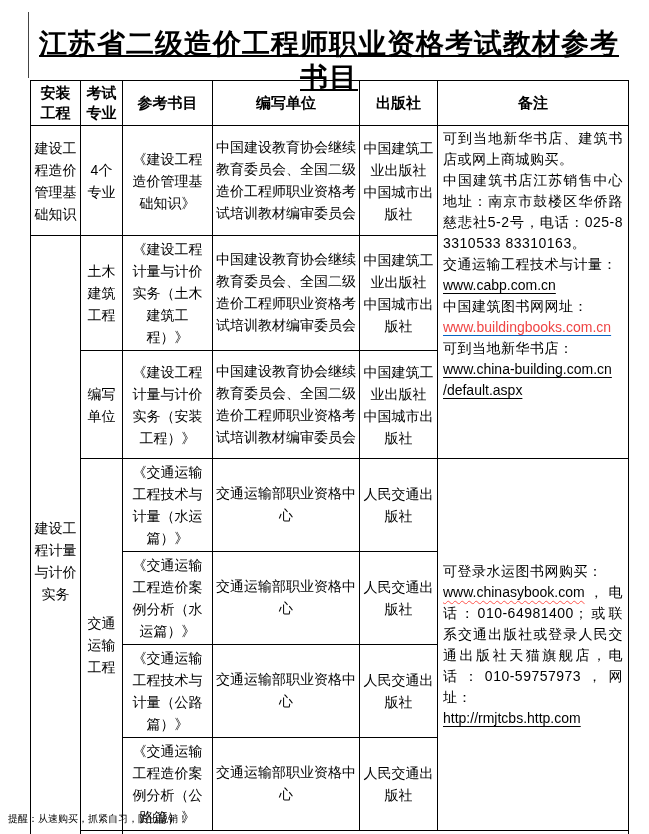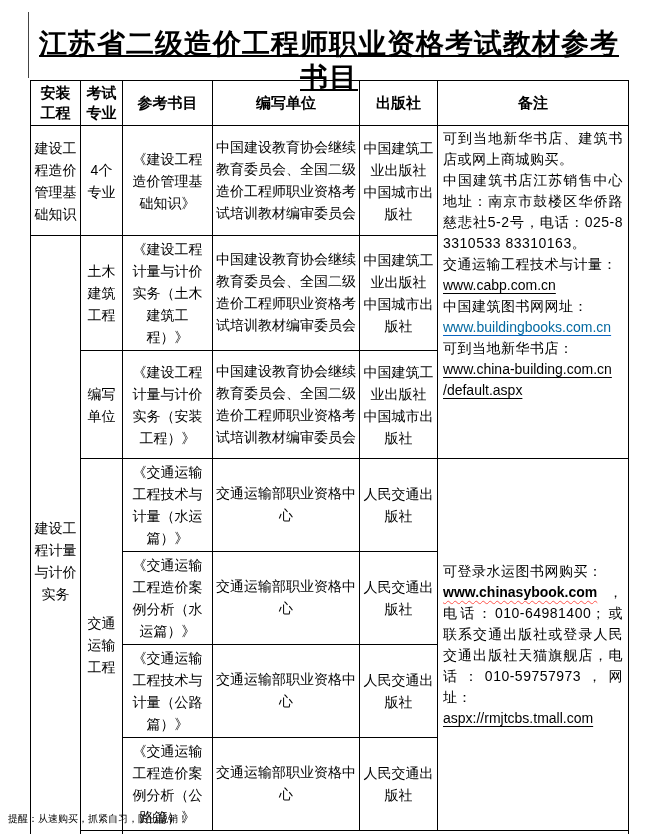--- a/index.html
+++ b/index.html
@@ -64,24 +64,23 @@
     text-decoration:underline;
   }
   .url-inline {
     display:inline;
     letter-spacing:0;
     text-decoration-line:underline;
     text-decoration-style:wavy;
     text-decoration-color:#ff544c;
     text-decoration-thickness:1px;
     text-underline-offset:3px;
-    font-weight:bold;
   }
   .link-blue {
-    color:#0369a1;
+    color:#ef4444;
     text-decoration-line:underline;
     text-decoration-style:solid;
     text-decoration-color:#0563C1;
     cursor:pointer;
   }
   .pub-line { display:block; }
   .footer-note {
     position:absolute; left:8px; top:812px;
     font-size:10px;
   }
@@ -168,21 +167,21 @@
     <td class="author">交通运输部职业资格中心</td>
     <td>
       <span class="pub-line">人民交通出版社</span>
     </td>
     <td class="remark" rowspan="4">
       <div class="para">可登录水运图书网购买：</div>
       <div class="para">
         <span class="url-inline">www.chinasybook.com</span><span>，电话：010-64981400；或联系交通出版社或登录人民交通出版社天猫旗舰店，电话：010-59757973，网址：</span>
       </div>
       <div class="para">
-        <span class="url">aspx://rmjtcbs.tmall.com</span>
+        <span class="url">http://rmjtcbs.http.com</span>
       </div>
     </td>
   </tr>
 
   <tr style="height:87px">
     <td>《交通运输工程造价案例分析（水运篇）》</td>
     <td class="author">交通运输部职业资格中心</td>
     <td>
       <span class="pub-line">人民交通出版社</span>
     </td>

